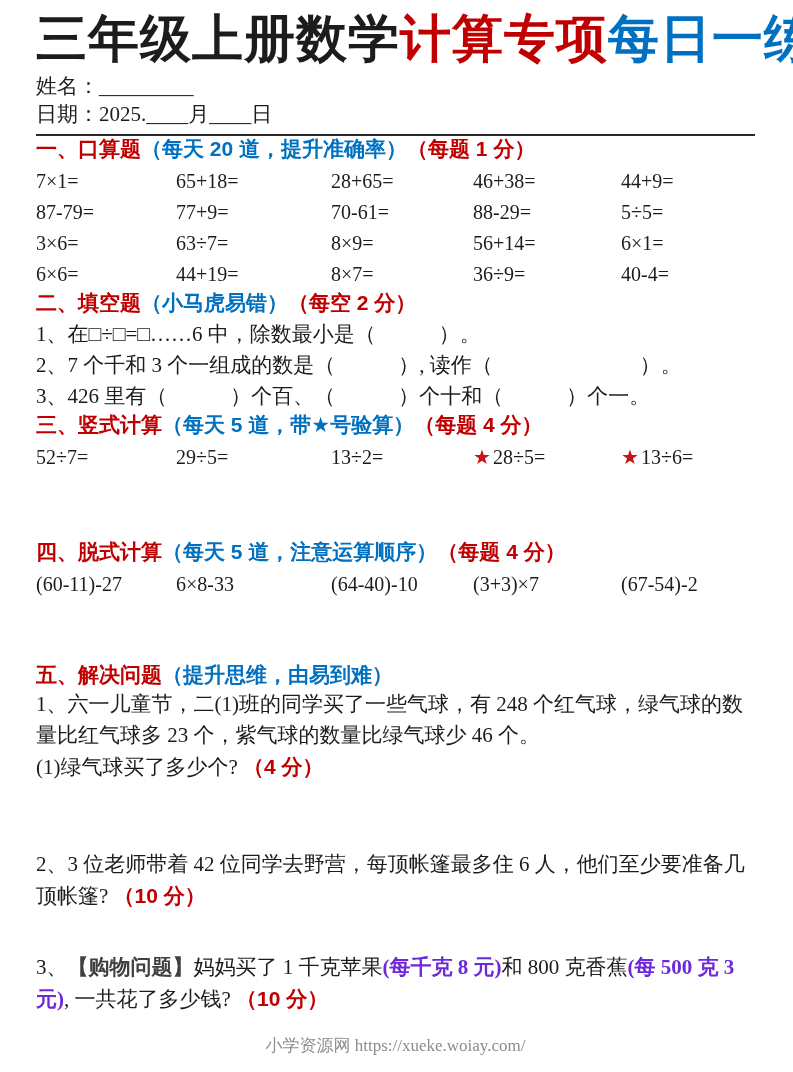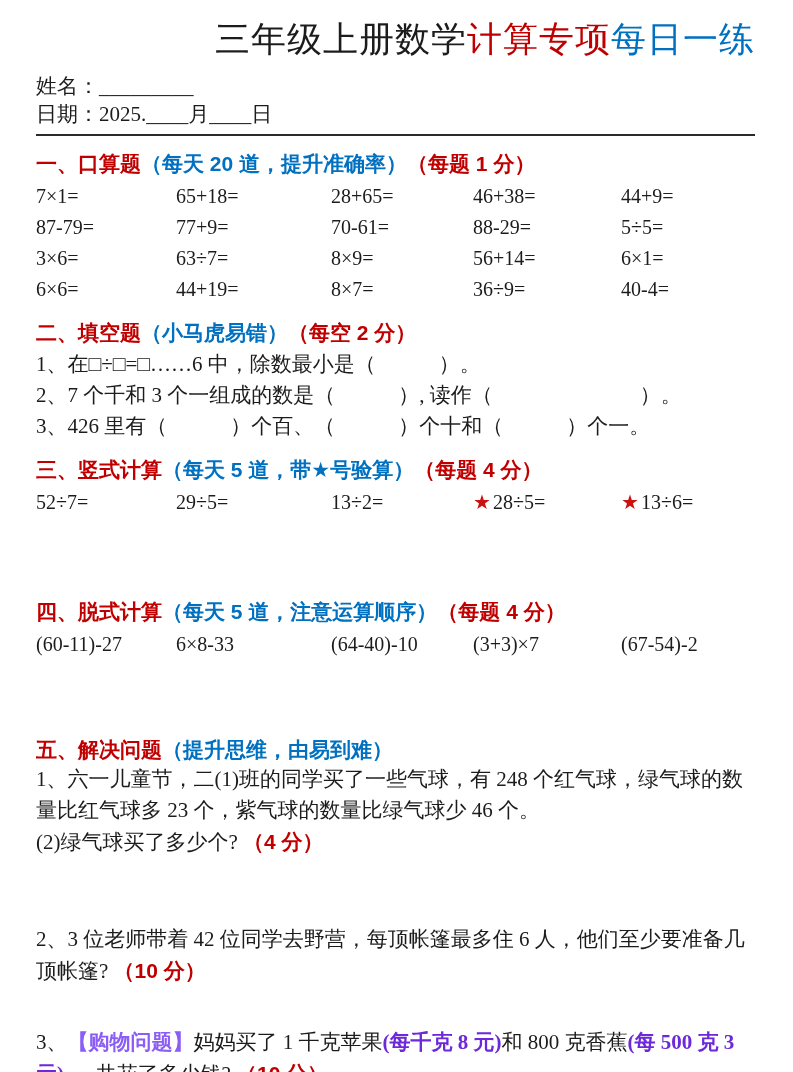--- a/index.html
+++ b/index.html
@@ -10,47 +10,47 @@
     margin: 0 auto;
     background: #ffffff;
     padding: 14px 38px 0 36px;
     overflow: hidden;
     font-family: "Liberation Serif", "DejaVu Serif", serif;
     color: #1c1c1c;
   }
   .title {
     text-align: right;
     font-family: "Liberation Sans", "DejaVu Sans", sans-serif;
-    font-weight: 400;
-    font-size: 35px;
+    font-weight: 700;
+    font-size: 51px;
     line-height: 50px;
     letter-spacing: 1px;
     margin: 0 0 8px 0;
     white-space: nowrap;
   }
   .red   { color: #c00000; }
   .blue  { color: #0070c0; }
   .green { color: #6d28d9; font-weight: 700; }
-  .bblue { color: #8b5cf6; font-weight: 700; }
+  .bblue { color: #404040; font-weight: 700; }
   .gray  { color: #8c8c8c; }
   .info-row {
     display: flex;
     justify-content: space-between;
     align-items: baseline;
     font-size: 21px;
     padding-bottom: 6px;
     border-bottom: 2px solid #2a2a2a;
     flex-direction: column;
   }
   .sec-head {
     font-family: "Liberation Sans", "DejaVu Sans", sans-serif;
     font-weight: 700;
     font-size: 21px;
     line-height: 25px;
-    margin-top: 15px;
+    margin-top: 0;
     white-space: nowrap;
   }
   .grid5 {
     display: grid;
     grid-template-columns: 140px 155px 142px 148px 1fr;
     font-size: 20px;
     margin-top: 5px;
   }
   .grid5 > .cell { line-height: 31px; white-space: nowrap; }
   .fill-list { font-size: 21px; margin-top: 4px; }
@@ -138,21 +138,21 @@
     <span class="cell">(3+3)×7</span>
     <span class="cell">(67-54)-2</span>
   </div>
   <div class="ws-62"></div>
 
   <div class="sec-head">
     <span class="red">五、解决问题</span><span class="blue">（提升思维，由易到难）</span>
   </div>
   <div class="para">1、六一儿童节，二(1)班的同学买了一些气球，有 248 个红气球，绿气球的数量比红气球多 23 个，紫气球的数量比绿气球少 46 个。</div>
   <div class="q-row">
-    <span class="q1"><span>(2)绿气球买了多少个? </span><span class="red score">（4 分）</span></span>
+    <span class="q1"><span>(1)绿气球买了多少个? </span><span class="red score">（4 分）</span></span>
   </div>
   <div class="ws-64"></div>
 
   <div class="para">
     <span>2、3 位老师带着 42 位同学去野营，每顶帐篷最多住 6 人，他们至少要准备几顶帐篷? </span><span class="red score">（10 分）</span>
   </div>
   <div class="ws-38"></div>
 
   <div class="para">
     <span>3、</span><span class="bblue">【购物问题】</span><span>妈妈买了 1 千克苹果</span><span class="green">(每千克 8 元)</span><span>和 800 克香蕉</span><span class="green">(每 500 克 3 元)</span><span>, 一共花了多少钱? </span><span class="red score">（10 分）</span>

